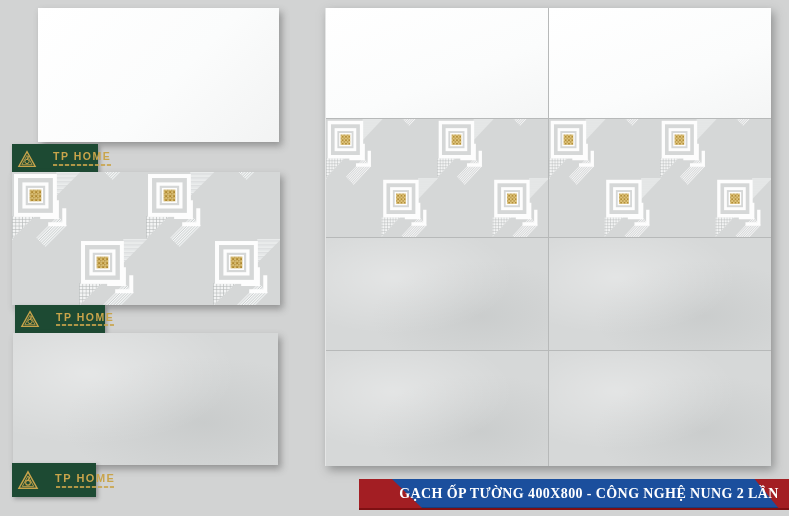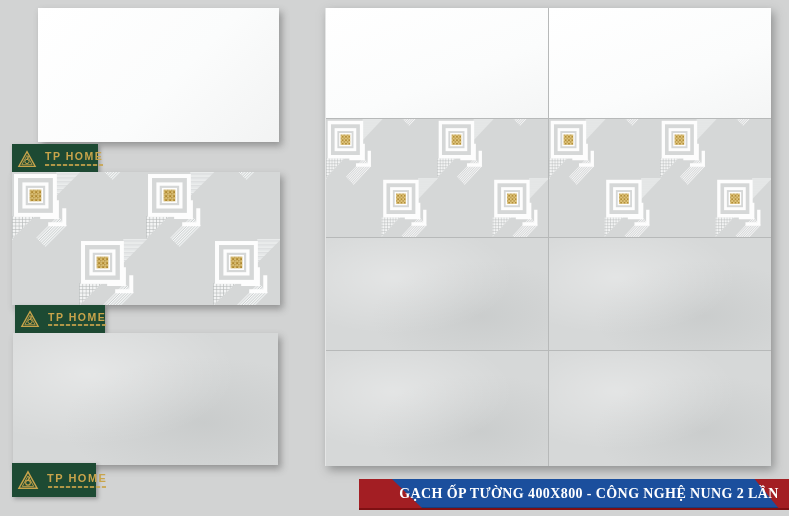--- a/index.html
+++ b/index.html
@@ -9,21 +9,21 @@
   
   .tile{position:absolute;box-shadow:3px 4px 7px rgba(70,72,72,.45);}
   .tile-white{left:38px;top:8px;width:241px;height:134px;
     background:linear-gradient(135deg,#ffffff 0%,#fbfcfc 55%,#f2f3f3 100%);}
   .tile-decor{left:12px;top:172px;width:268px;height:133px;background:#d5d7d7;}
   .tile-grey{left:13px;top:333px;width:265px;height:132px;
     background:radial-gradient(ellipse at 28% 30%,rgba(255,255,255,.38),transparent 55%),
                radial-gradient(ellipse at 72% 68%,rgba(150,155,155,.20),transparent 52%),#d6d8d8;}
 
   
-  .logo{position:absolute;display:flex;align-items:center;gap:8px;
+  .logo{position:absolute;display:flex;align-items:center;gap:16px;
     background:#1d4a33;box-shadow:2px 2px 4px rgba(60,60,60,.4);padding:10px 5px;box-sizing:border-box;}
   .logo-1{left:12px;top:144px;width:86px;height:29px;}
   .logo-2{left:15px;top:305px;width:90px;height:28px;}
   .logo-3{left:12px;top:463px;width:84px;height:34px;}
   .logo svg{flex:0 0 auto;}
   .logo .txt{display:flex;flex-direction:column;align-items:center;line-height:1;}
   .logo .name{color:#c9a44b;font-weight:bold;font-size:10.5px;letter-spacing:1.5px;white-space:nowrap;}
   .logo-3 .name{font-size:11px;}
   .logo .tag{margin-top:2px;width:58px;height:2px;
     background:repeating-linear-gradient(90deg,#c9a44b 0 4px,rgba(201,164,75,.15) 4px 6px);opacity:.85;}

